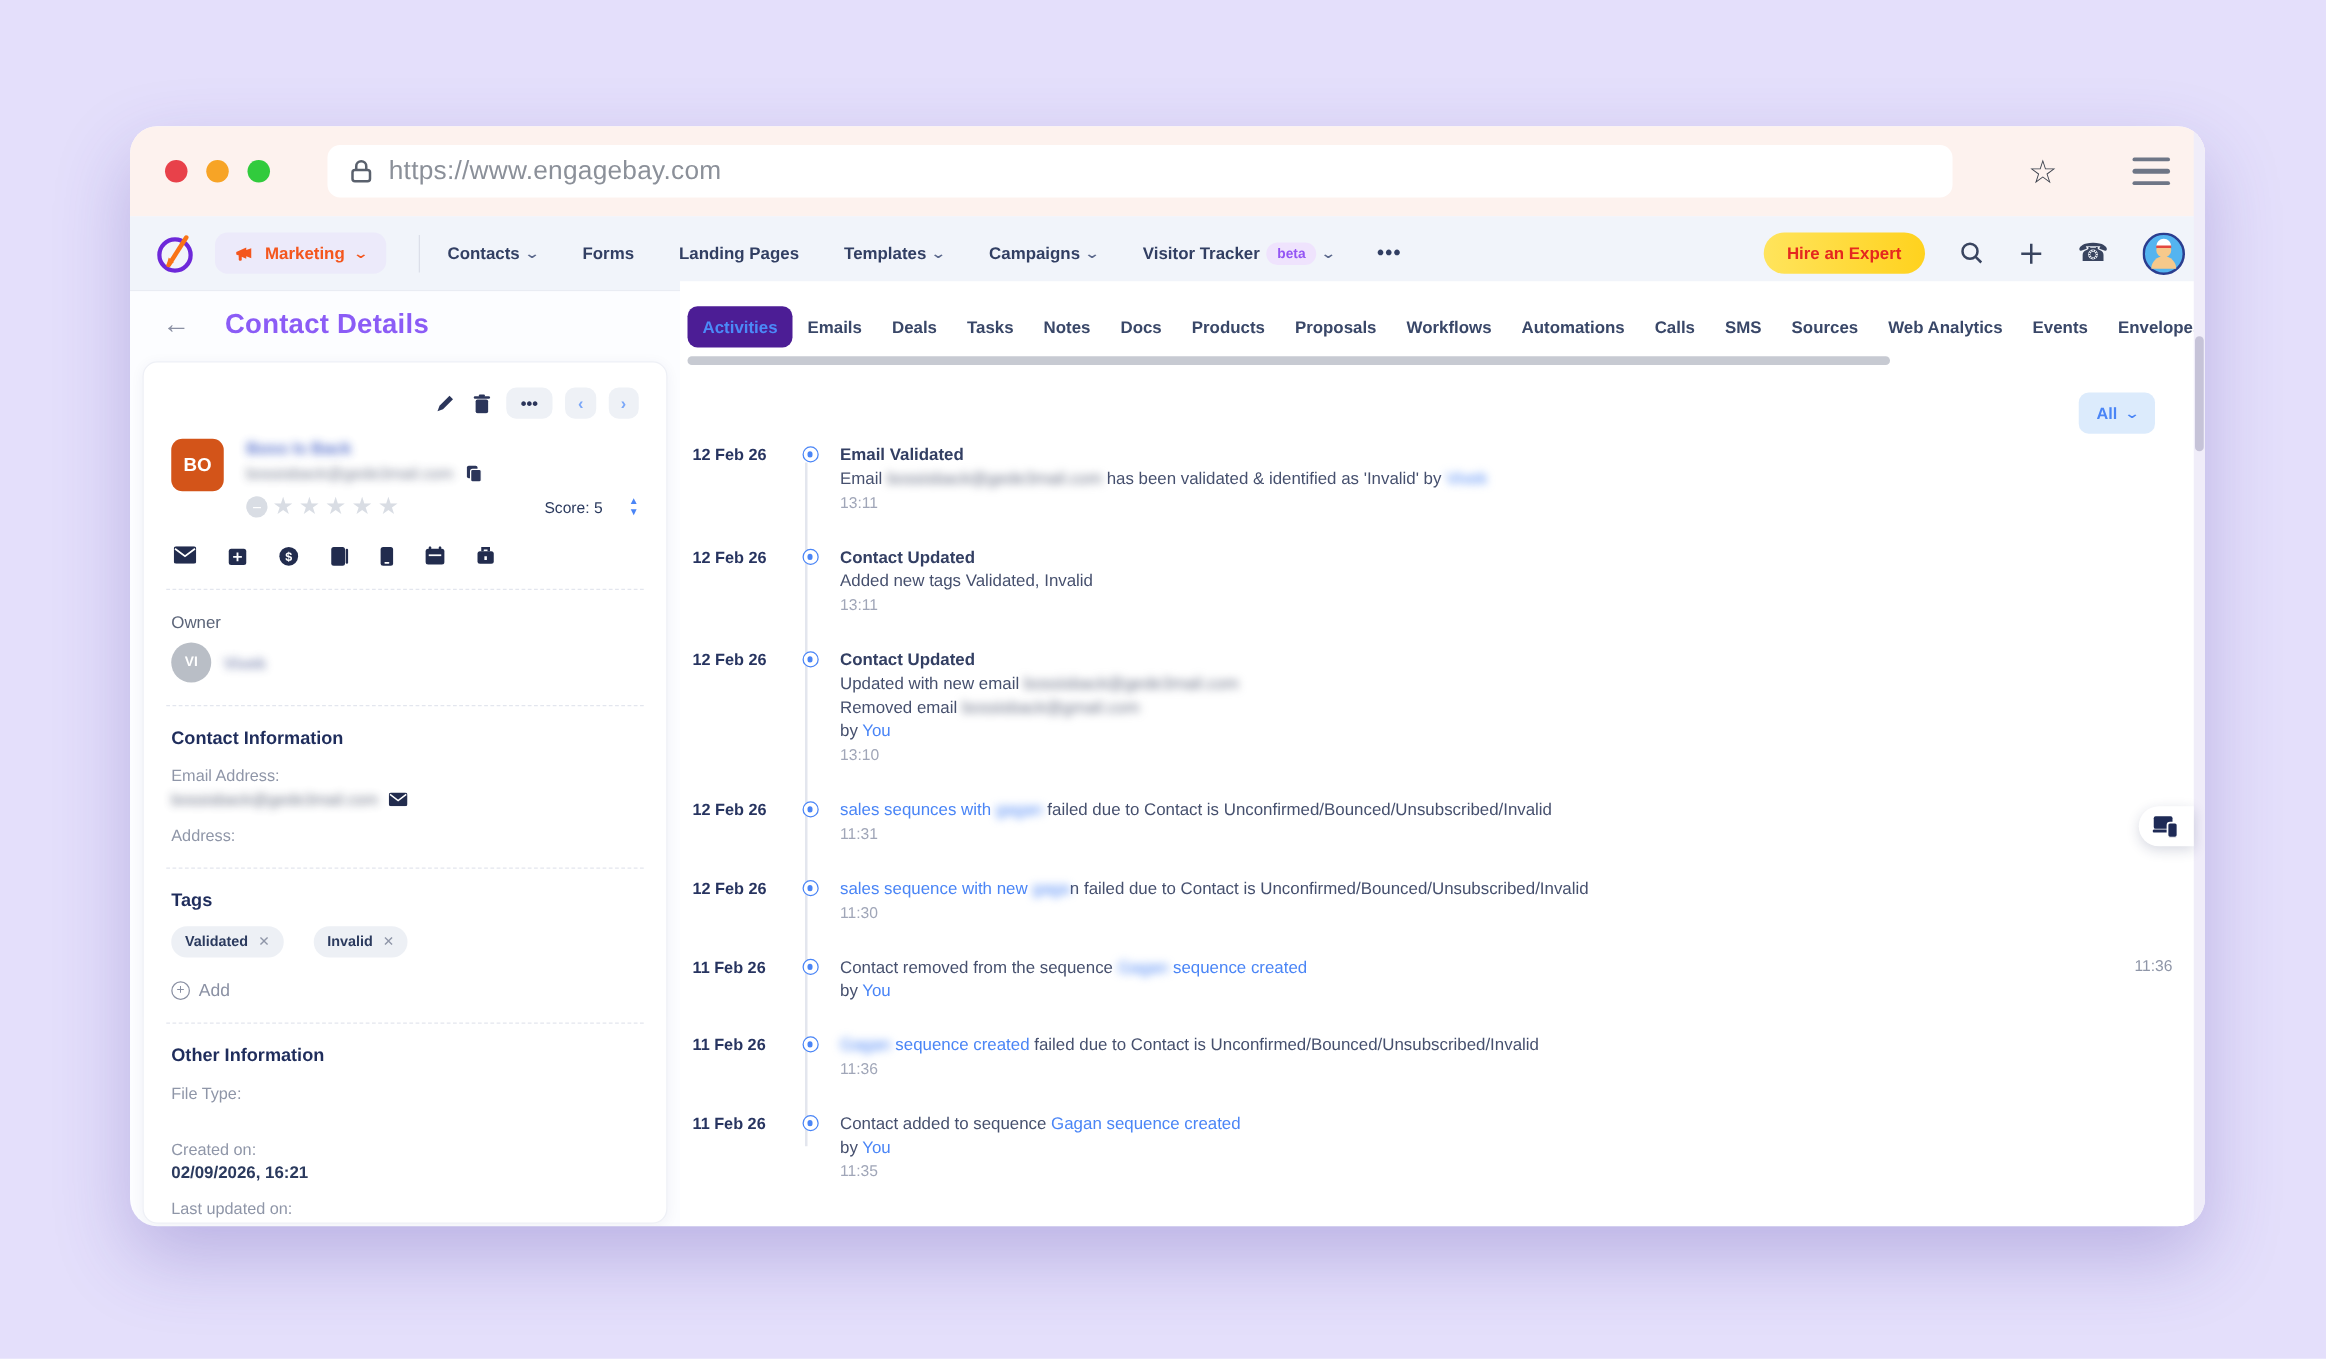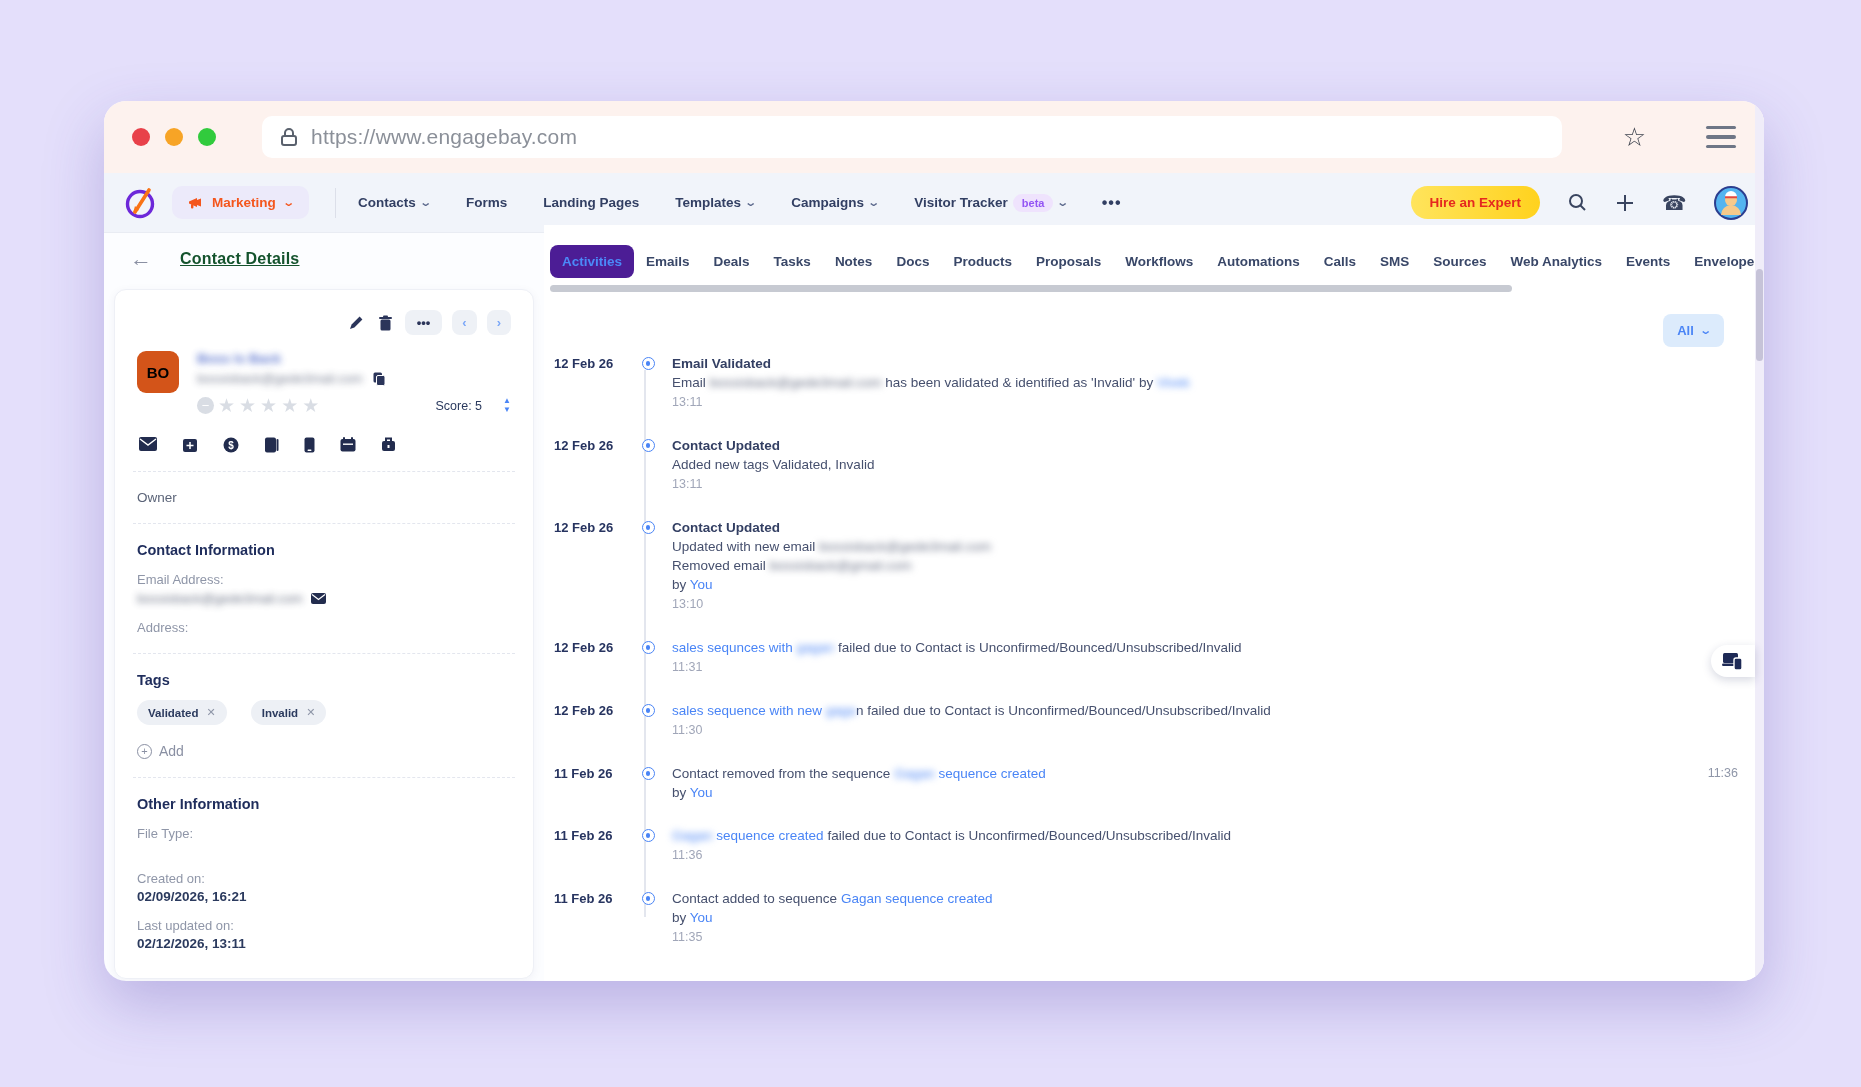--- a/index.html
+++ b/index.html
@@ -43,41 +43,41 @@
   .hire-pill { background:linear-gradient(90deg,#ffe45c,#ffd21e); color:#e5281f; font-weight:bold;
     font-size:13.5px; padding:9px 19px; border-radius:17px; border:none; cursor:pointer;
     font-family:inherit; }
   .tool-icon { display:flex; align-items:center; color:#39445f; }
   .phone-glyph { font-size:20px; color:#39445f; line-height:1; }
 
   
   .pagehead { height:52px; display:flex; align-items:center; padding:0 24px 0 26px;
     background:#fcfdff; }
   .back-arrow { font-size:22px; color:#8a90a3; margin-right:28px; cursor:pointer; line-height:1; }
-  .page-title { font-size:16px; font-weight:bold; color:#14532d; letter-spacing:.2px;text-decoration:underline; }
+  .page-title { font-size:22px; font-weight:bold; color:#8b5cf6; letter-spacing:.2px; }
   .pagehead-right { margin-left:auto; display:flex; align-items:center; gap:10px; }
   .btn-primary { background:#3f7cf6; color:#fff; border:none; border-radius:6px; font-size:13px;
     font-weight:bold; padding:9px 16px; cursor:pointer; font-family:inherit; }
   .help-btn { width:34px; height:34px; background:#e9eef7; border-radius:9px; display:flex;
     align-items:center; justify-content:center; border:none; cursor:pointer; }
   .help-btn .qmark { width:20px; height:20px; border-radius:50%; background:#3c7bf6; color:#fff;
     font-size:13px; font-weight:bold; display:flex; align-items:center; justify-content:center; }
 
   
   .content { position:absolute; top:124px; left:0; right:0; bottom:0; }
   .card { position:absolute; left:10px; top:64px; width:420px; bottom:2px; background:#fff;
     border:1px solid #eef0f6; border-radius:12px; padding:20px 22px; overflow:hidden;
     box-shadow:0 2px 10px rgba(30,40,90,.05); }
   .card-actions { display:flex; align-items:center; justify-content:flex-end; gap:10px; }
   .icon-btn { background:none; border:none; cursor:pointer; display:flex; padding:2px; }
   .chip-btn { background:#eef1f6; border:none; border-radius:8px; cursor:pointer;
     padding:6px 12px; font-size:13px; font-weight:bold; color:#2b355a; line-height:1; }
   .chip-btn.arrow { color:#7aa7f8; font-size:13px; padding:6px 10px; }
   .contact-top { display:flex; margin-top:16px; }
-  .avatar-big { width:42px; height:42px; background:#d35419; color:#000000; border-radius:9px;
+  .avatar-big { width:42px; height:42px; background:#d35419; color:#ffffff; border-radius:9px;
     display:flex; align-items:center; justify-content:center; font-size:15px; font-weight:bold; }
   .contact-id { margin-left:18px; flex:1; }
   .contact-name { color:#4a66c9; font-weight:bold; font-size:13.5px; }
   .contact-email-row { display:flex; align-items:center; gap:10px; margin-top:5px; }
   .contact-email { color:#6a7186; font-size:13px; }
   .blur { filter:blur(3.5px); opacity:.9; }
   .rating-row { display:flex; align-items:center; margin-top:10px; }
   .stars { display:flex; align-items:center; gap:4px; }
   .minus-circle { width:17px; height:17px; border-radius:50%; background:#d9dde4; color:#fff;
     display:flex; align-items:center; justify-content:center; font-size:13px; line-height:1; }
@@ -359,20 +359,24 @@
               <rect x="1" y="4" width="13" height="10" rx="2"></rect>
               <path d="M5 4V1.5h5V4" stroke="#222c4e" stroke-width="2" fill="none"></path>
               <rect x="6.5" y="8" width="2" height="3" fill="#fff"></rect>
             </svg>
           </span>
       </div>
 
       <div class="dashed"></div>
 
       <div class="owner-label">Owner</div>
+      <div class="owner-row">
+        <span class="avatar-owner">VI</span>
+        <span class="owner-name blur">Vivek</span>
+      </div>
 
       <div class="dashed"></div>
 
       <div class="section-h">Contact Information</div>
       <div class="field-label">Email Address:</div>
       <div class="field-value-row">
         <span class="field-value blur">bossisback@gede3mail.com</span>
         <span style="display:flex;">
           <svg width="15" height="11" viewBox="0 0 15 11" fill="#222c4e">
               <rect width="15" height="11" rx="2"></rect>

